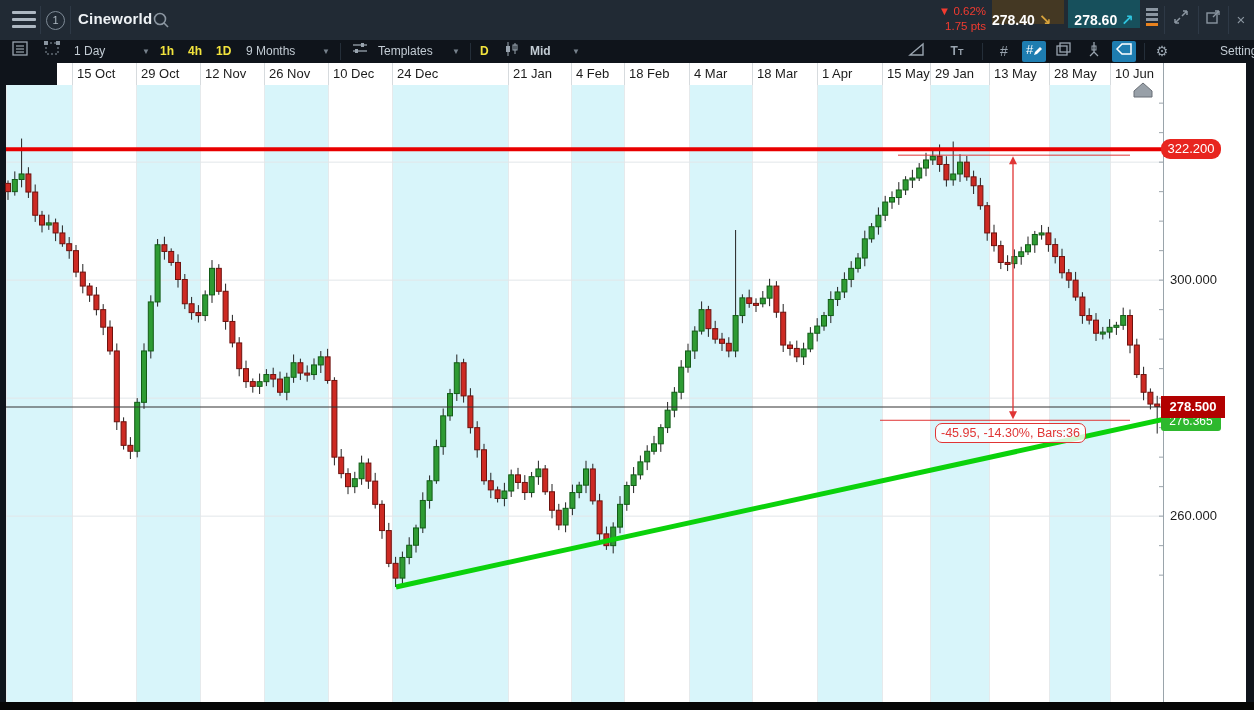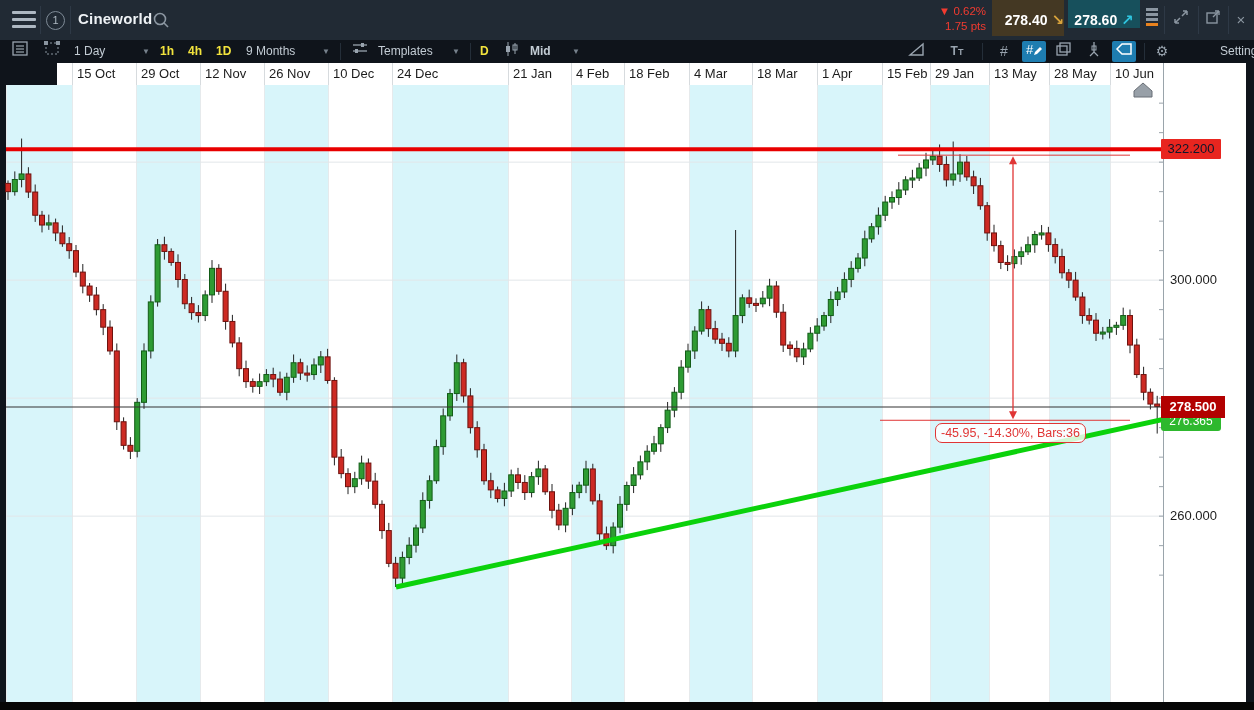--- a/index.html
+++ b/index.html
@@ -7,22 +7,22 @@
   
   #titlebar{position:absolute;left:0;top:0;width:1254px;height:40px;background:#212a34;color:#d6dde3;}
   .tb-divider{position:absolute;top:6px;width:1px;height:28px;background:#2e3946;}
   #hamburger{position:absolute;left:12px;top:11px;width:24px;height:18px;cursor:pointer;}
   #hamburger div{height:3px;background:#aeb8c2;margin-bottom:4px;border-radius:1px;}
   #circled-one{position:absolute;left:46px;top:11px;width:17px;height:17px;border:1px solid #7f8b97;border-radius:50%;
     color:#aeb8c2;font-size:11px;text-align:center;line-height:17px;}
   #chart-title{position:absolute;left:78px;top:10px;font-size:15px;font-weight:700;color:#eef2f5;letter-spacing:.2px;}
   #search-ic{position:absolute;left:152px;top:11px;}
   #pct-block{position:absolute;right:268px;top:4px;text-align:right;color:#f23b30;font-size:11.5px;line-height:15px;}
-  #sell-box{position:absolute;left:992px;top:0;width:72px;height:36px;background:#443823;color:#fff;
-    font-size:14px;font-weight:700;text-align:right;line-height:40px;cursor:pointer;}
+  #sell-box{position:absolute;left:992px;top:0;width:72px;height:24px;background:#443823;color:#fff;
+    font-size:14px;font-weight:700;text-align:left;line-height:40px;cursor:pointer;}
   #sell-box .arr{color:#d9a43c;font-size:15px;}
   #buy-box{position:absolute;left:1068px;top:0;width:72px;height:28px;background:#17505c;color:#fff;
     font-size:14px;font-weight:700;text-align:center;line-height:40px;cursor:pointer;}
   #buy-box .arr{color:#2fc6e0;font-size:15px;}
   #depth-ic{position:absolute;left:1146px;top:8px;width:12px;height:24px;cursor:pointer;}
   #depth-ic div{height:3px;margin-bottom:2px;background:#8b96a1;}
   #depth-ic div:last-child{background:#e8821e;}
   .win-btn{position:absolute;top:6px;width:26px;height:28px;color:#8b96a1;text-align:center;line-height:28px;
     font-size:15px;cursor:pointer;}
   
@@ -40,22 +40,22 @@
   #datebar .rcorner{position:absolute;left:1246px;top:0;width:8px;height:22px;background:#0f141b;}
   .dlabel{position:absolute;top:3px;font-size:13px;color:#1c1c1c;}
   .dsep{position:absolute;top:0;width:1px;height:22px;background:#d7dbde;}
   
   #chart{position:absolute;left:0;top:85px;width:1254px;height:617px;background:#fff;}
   .band{position:absolute;top:0;height:617px;}
   #leftstrip{position:absolute;left:0;top:0;width:6px;height:617px;background:#0f141b;}
   #axis-line{position:absolute;left:1163px;top:-22px;width:1px;height:639px;background:#9aa4ab;}
   #rightstrip{position:absolute;left:1246px;top:0;width:8px;height:617px;background:#0f141b;}
   .ylab{position:absolute;left:1170px;font-size:13px;color:#1c1c1c;}
-  #res-label{position:absolute;left:1161px;top:54px;width:60px;height:20px;background:#e8251f;color:#0f172a;
-    font-size:13px;font-weight:400;text-align:center;line-height:20px;border-radius:1px;z-index:6;}
+  #res-label{position:absolute;left:1161px;top:54px;width:60px;height:20px;background:#e8251f;color:#ffffff;
+    font-size:13px;font-weight:400;text-align:center;line-height:20px;border-radius:9px;z-index:6;}
   #price-label{position:absolute;left:1161px;top:311px;width:64px;height:22px;background:#b20000;color:#fff;
     font-size:13px;font-weight:700;text-align:center;line-height:22px;z-index:5;}
   #trend-label{position:absolute;left:1161px;top:327px;width:60px;height:19px;background:#2eb82e;color:#fff;
     font-size:12px;text-align:center;line-height:19px;border-radius:3px;z-index:4;}
   #hidden-ylab{position:absolute;left:1170px;top:53px;font-size:13px;color:#1c1c1c;z-index:3;}
   #measure-label{position:absolute;left:935px;top:338px;height:18px;padding:0 5px;background:rgba(255,255,255,.82);
     border:1px solid #e03535;color:#e03535;font-size:12.5px;line-height:18px;z-index:5;white-space:nowrap;}
   #home-ic{position:absolute;left:1131px;top:-4px;z-index:6;cursor:pointer;}
   #bottombar{position:absolute;left:0;top:702px;width:1254px;height:8px;background:#060606;}
   svg text{font-family:"Liberation Sans",sans-serif;}
@@ -223,21 +223,21 @@
       <div class="dlabel" style="left: 576px;">4 Feb</div>
       <div class="dsep" style="left: 624px;"></div>
       <div class="dlabel" style="left: 629px;">18 Feb</div>
       <div class="dsep" style="left: 689px;"></div>
       <div class="dlabel" style="left: 694px;">4 Mar</div>
       <div class="dsep" style="left: 752px;"></div>
       <div class="dlabel" style="left: 757px;">18 Mar</div>
       <div class="dsep" style="left: 817px;"></div>
       <div class="dlabel" style="left: 822px;">1 Apr</div>
       <div class="dsep" style="left: 882px;"></div>
-      <div class="dlabel" style="left: 887px;">15 Feb</div>
+      <div class="dlabel" style="left: 887px;">15 May</div>
       <div class="dsep" style="left: 930px;"></div>
       <div class="dlabel" style="left: 935px;">29 Jan</div>
       <div class="dsep" style="left: 989px;"></div>
       <div class="dlabel" style="left: 994px;">13 May</div>
       <div class="dsep" style="left: 1049px;"></div>
       <div class="dlabel" style="left: 1054px;">28 May</div>
       <div class="dsep" style="left: 1110px;"></div>
       <div class="dlabel" style="left: 1115px;">10 Jun</div>
     </div>
   <div class="rcorner"></div>

